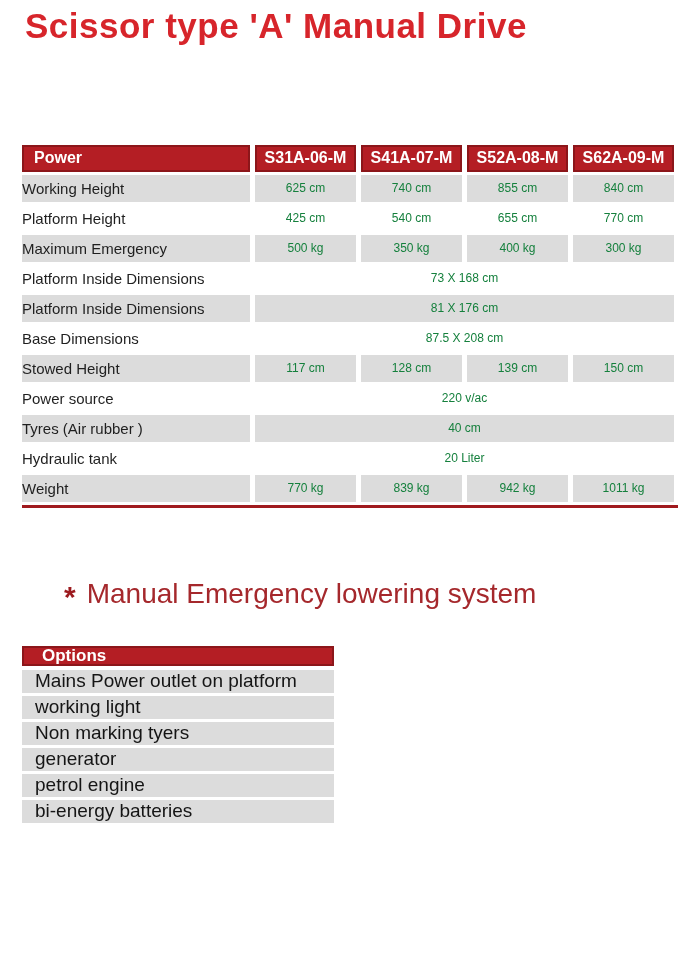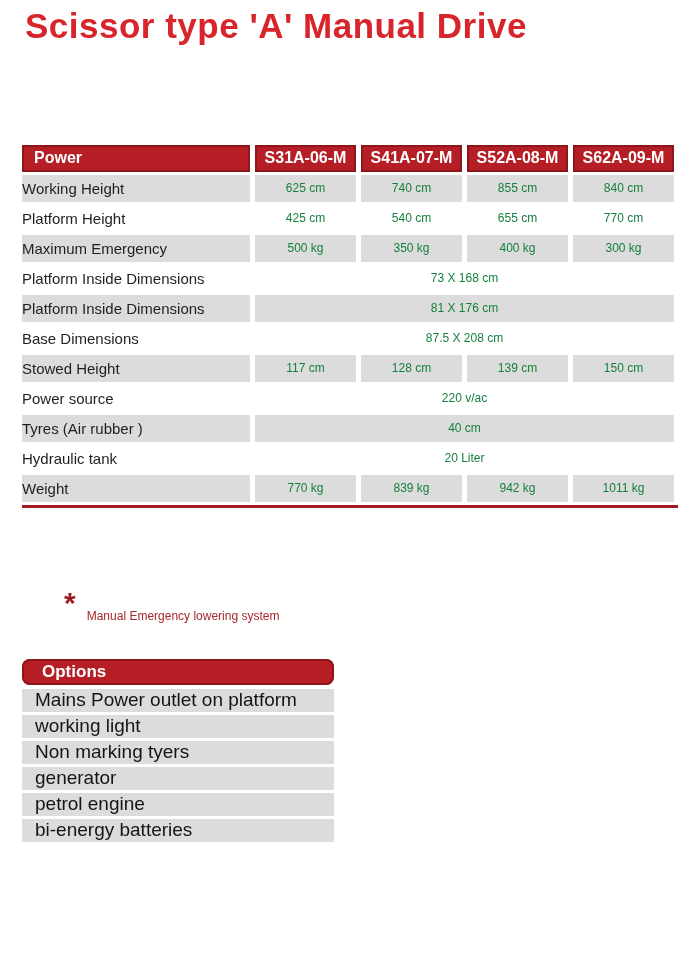--- a/index.html
+++ b/index.html
@@ -49,29 +49,29 @@
 
   
   .note {
     display: flex; align-items: center;
     margin: 70px 0 0 64px;
   }
   .asterisk {
     font-size: 30px; font-weight: bold; color: #9c1b1f;
     margin-right: 11px; line-height: 1; position: relative; top: 3px;
   }
-  .note-text { font-size: 12px; color: #a5282c; margin-top: 31px; }
+  .note-text { font-size: 28px; color: #a5282c; }
 
   
   .options { margin: 36px 0 0 22px; width: 312px; }
   .options-header {
-    box-sizing: border-box; height: 26px; margin-bottom: 4px;
+    box-sizing: border-box; height: 20px; margin-bottom: 4px;
     background: #b41e24; box-shadow: inset 0 0 0 2px #8c161a;
     color: #ffffff; font-weight: bold; font-size: 17px;
-    display: flex; align-items: center; padding-left: 20px; border-radius: 8px;
+    display: flex; align-items: center; padding-left: 20px;
   }
   .options-list { list-style: none; margin: 0; padding: 0; }
   .options-list li {
     box-sizing: border-box; height: 26px;
     background: #dcdcdc; border-bottom: 3px solid #ffffff;
     display: flex; align-items: center; padding-left: 13px;
     font-size: 19px; color: #151515;
   }
 </style>
 </head>

